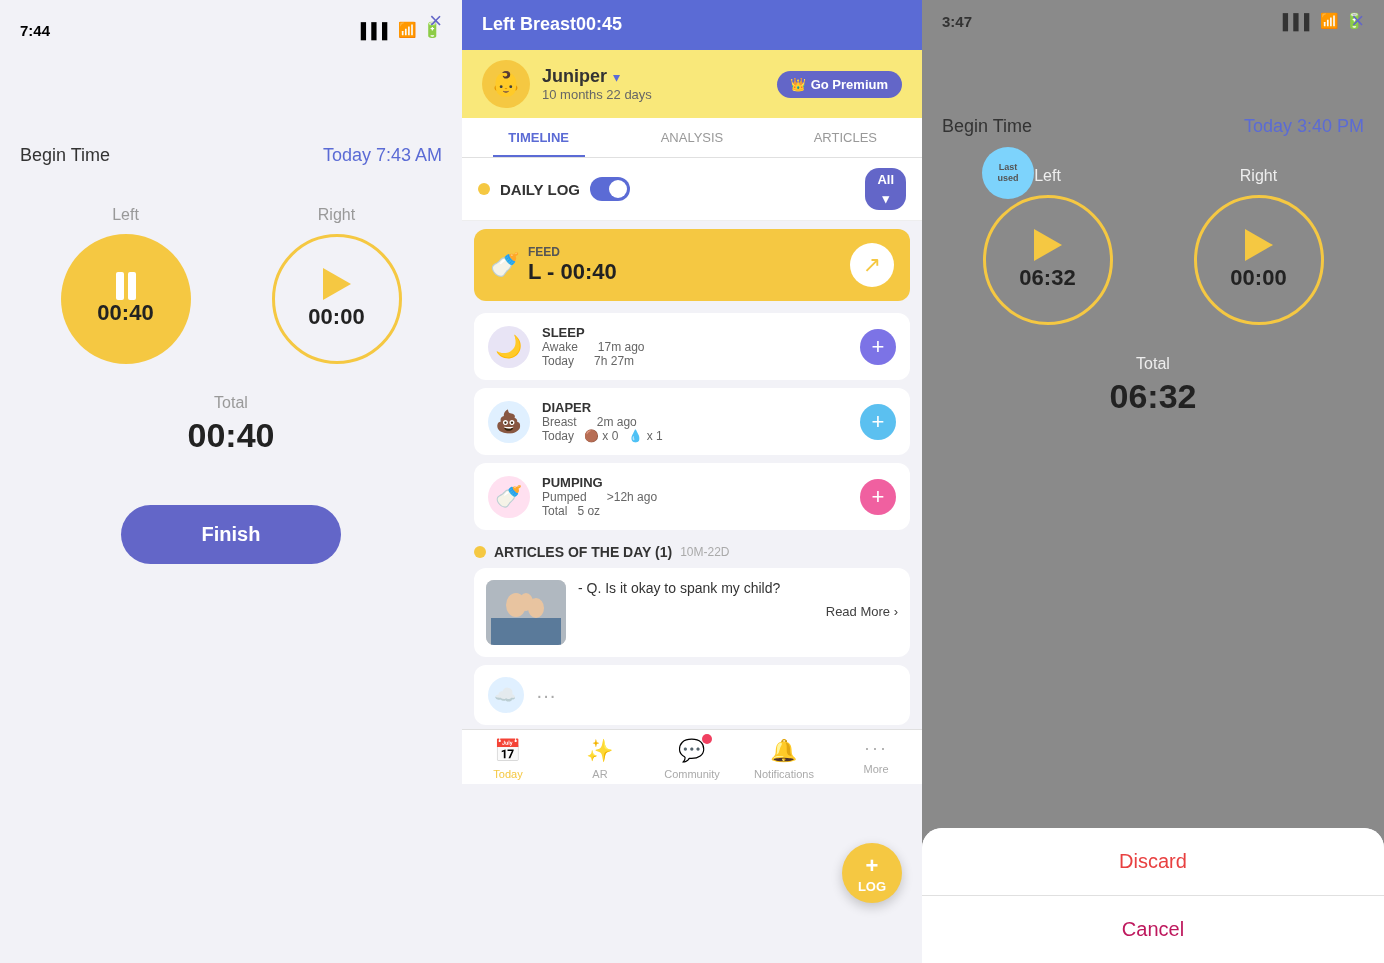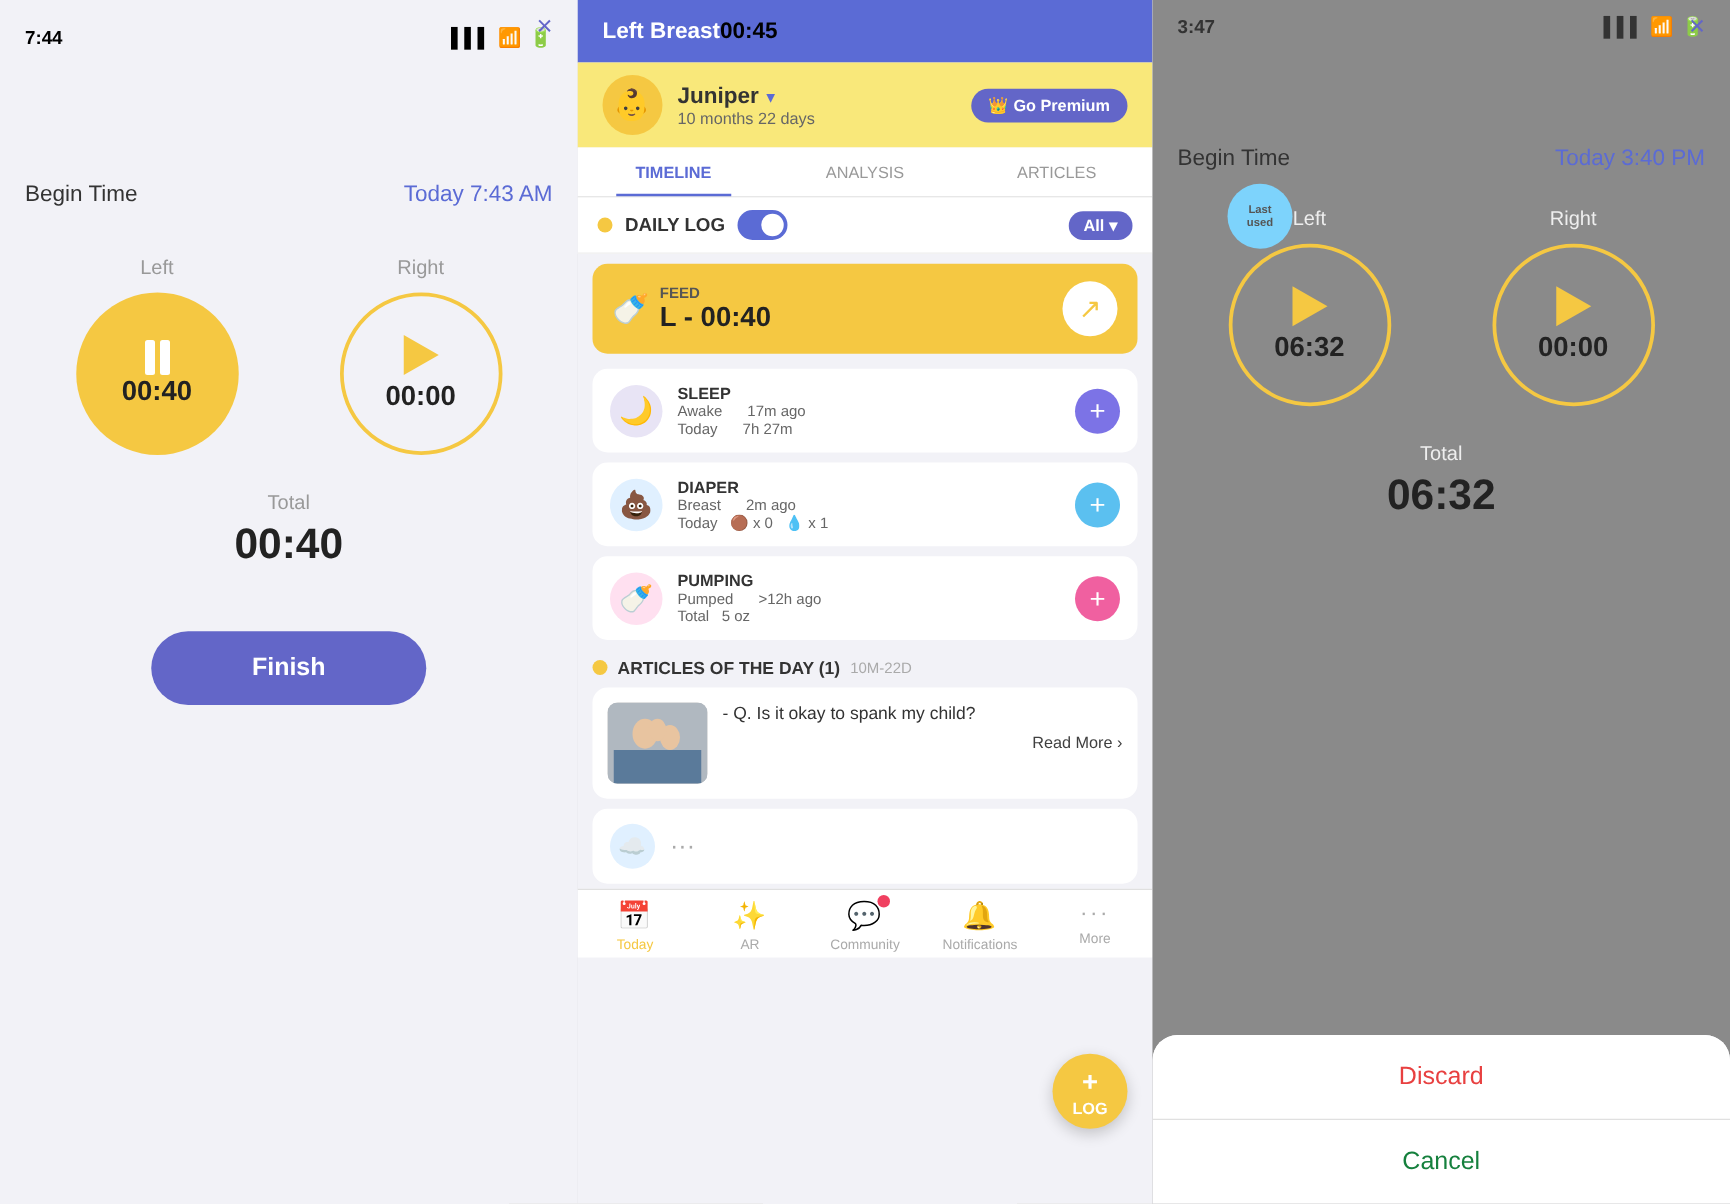--- a/index.html
+++ b/index.html
@@ -165,21 +165,21 @@
       margin-bottom: 5px;
     }
 
     .panel2-title {
       color: white;
       font-size: 18px;
       font-weight: 600;
     }
 
     .panel2-timer {
-      color: #000000;
+      color: #ffffff;
       font-size: 18px;
       font-weight: 600;
     }
 
     .profile-row {
       background: #f9e87a;
       padding: 10px 20px;
       display: flex;
       align-items: center;
       justify-content: space-between;
@@ -308,20 +308,21 @@
     .all-btn {
       background: #6366c8;
       color: white;
       border-radius: 14px;
       padding: 4px 12px;
       font-size: 13px;
       font-weight: 600;
       display: flex;
       align-items: center;
       gap: 4px;
+      flex-direction: column;
     }
 
     .feed-card {
       background: #f5c842;
       margin: 8px 12px;
       border-radius: 12px;
       padding: 14px 16px;
       display: flex;
       align-items: center;
       justify-content: space-between;
@@ -633,21 +634,21 @@
       cursor: pointer;
       text-align: center;
     }
 
     .cancel-btn {
       width: 100%;
       padding: 22px;
       background: white;
       border: none;
       font-size: 20px;
-      color: #15803d;
+      color: #be185d;
       font-weight: 500;
       cursor: pointer;
       text-align: center;
     }
 
     .pause-icon {
       display: flex;
       gap: 4px;
       align-items: center;
       justify-content: center;

